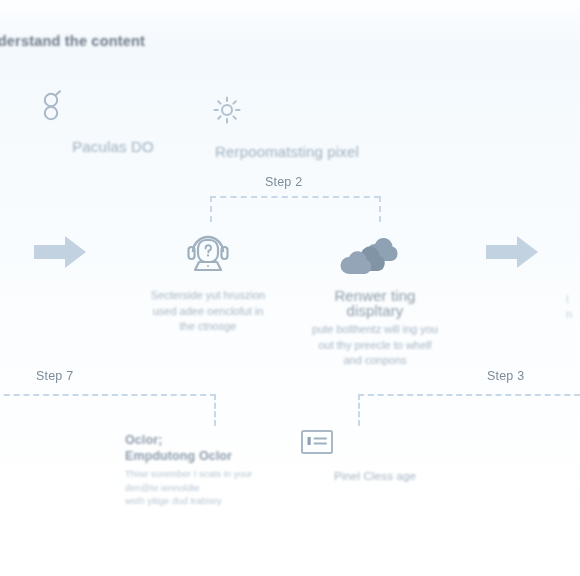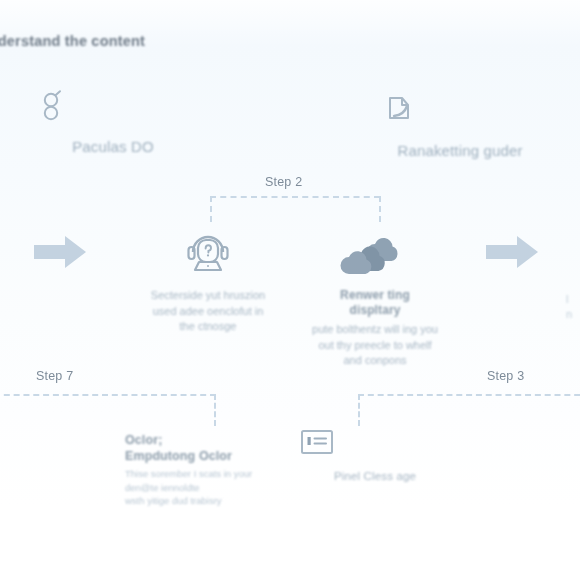--- a/index.html
+++ b/index.html
@@ -122,22 +122,22 @@
   }
   #mid-card-left  { left: 118px; top: 226px; }
   #mid-card-right { left: 285px; top: 226px; }
 
   .mid-card .glyph {
     display: block;
     height: 52px;
     margin: 0 auto 10px auto;
   }
   .mid-head {
-    font-size: 12px;
-    font-weight: 700;
+    font-size: 15px;
+    font-weight: 400;
     color: #8d9dab;
     line-height: 15px;
     letter-spacing: .1px;
     filter: blur(0.95px);
   }
   .mid-body-lines {
     font-size: 11px;
     color: #a9b8c6;
     line-height: 15.5px;
     filter: blur(1.05px);
@@ -211,31 +211,39 @@
     <span class="glyph">
       <svg width="26" height="34" viewBox="0 0 26 34" fill="none">
         <circle cx="13" cy="10" r="6.2" stroke="#a8b8c6" stroke-width="2"></circle>
         <circle cx="13" cy="23" r="6.2" stroke="#a8b8c6" stroke-width="2"></circle>
         <path d="M17.5 5.2 L22 1.2" stroke="#a8b8c6" stroke-width="2" stroke-linecap="round"></path>
       </svg>
     </span>
     <span class="cap">Paculas DO</span>
   </div>
 
-
-  <div class="top-item" id="top-item-3">
-    <span class="glyph">
-      <svg width="28" height="30" viewBox="0 0 28 30" fill="none" style="margin-top:4px">
-        <path d="M5 4 H17 L23 11 V24 H5 Z" stroke="#a8b8c6" stroke-width="2" stroke-linejoin="round"></path>
-        <path d="M17 4 V11 H23" stroke="#a8b8c6" stroke-width="2" stroke-linejoin="round"></path>
-        <path d="M9 22 Q19 21 22 12" stroke="#a8b8c6" stroke-width="2.4" stroke-linecap="round" fill="none"></path>
-      </svg>
-    </span>
-    <span class="cap">Ranaketting guder</span>
-  </div>
+  <div class="top-item" id="top-item-2">
+    <span class="glyph">
+      <svg width="30" height="30" viewBox="0 0 30 30" fill="none" style="margin-top:5px">
+        <circle cx="15" cy="15" r="5" stroke="#b2c1ce" stroke-width="2"></circle>
+        <g stroke="#b2c1ce" stroke-width="2" stroke-linecap="round">
+          <path d="M15 2.5v3.4"></path>
+            <path d="M15 24.1v3.4"></path>
+          <path d="M2.5 15h3.4"></path>
+            <path d="M24.1 15h3.4"></path>
+          <path d="M6.2 6.2l2.4 2.4"></path>
+            <path d="M21.4 21.4l2.4 2.4"></path>
+          <path d="M23.8 6.2l-2.4 2.4"></path>
+            <path d="M8.6 21.4l-2.4 2.4"></path>
+        </g>
+      </svg>
+    </span>
+    <span class="cap">Rerpoomatsting pixel</span>
+  </div>
+
 
   <div class="dash-h" id="dash-top-h"></div>
   <div class="dash-v" id="dash-top-v-l"></div>
   <div class="dash-v" id="dash-top-v-r"></div>
 
   <div class="step-label" id="step-2">Step 2</div>
 
   <div class="arrow" id="arrow-left">
     <svg width="56" height="36" viewBox="0 0 56 36">
       <path d="M2 11 H33 V2 L54 18 L33 34 V25 H2 Z" fill="#c3d2e0"></path>

